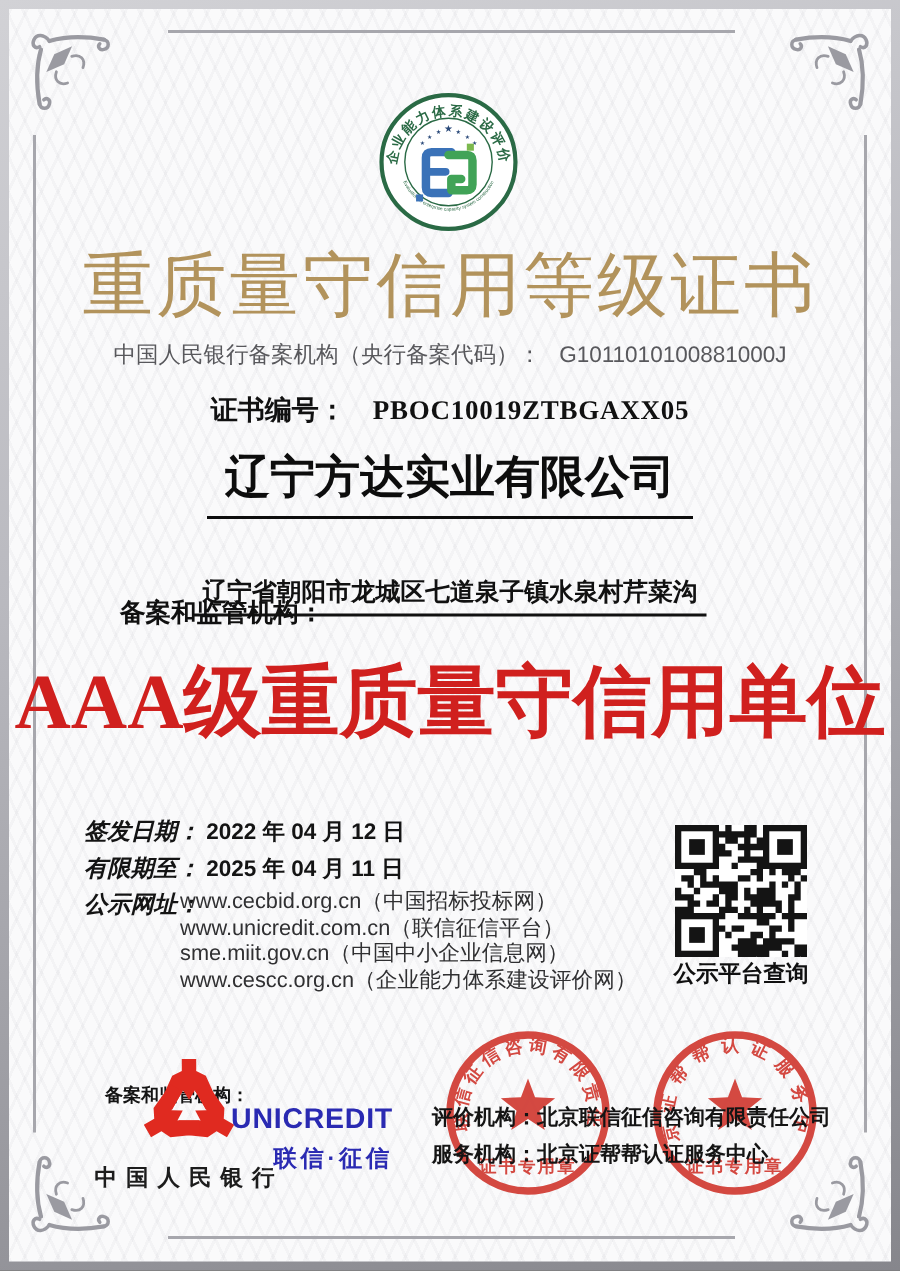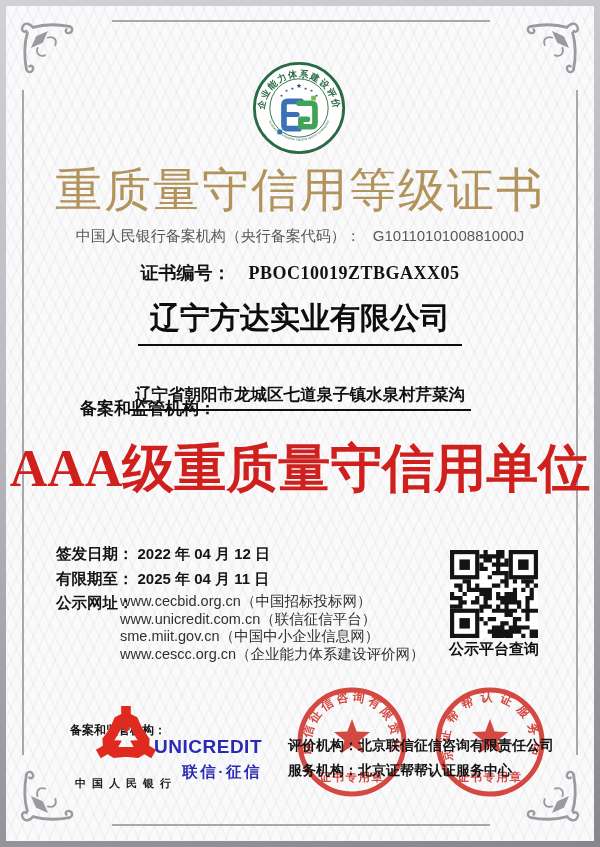--- a/index.html
+++ b/index.html
@@ -27,26 +27,26 @@
   .subtitle{top:221px;font-size:15px;color:#58585c;font-weight:500;}
   .certno{top:255px;font-size:18px;font-weight:700;color:#111;}
   .certno .val{margin-left:18px;letter-spacing:.5px;margin-top:24px;}
   .company{top:292px;font-size:30px;font-weight:900;color:#0d0d0d;}
   .company span{display:inline-block;border-bottom:2.5px solid #0d0d0d;padding:0 12px 5px;}
   .address{top:342px;font-size:16.5px;font-weight:800;color:#111;margin-top:36px;}
   .address span{display:inline-block;border-bottom:2px solid #111;padding:0 6px 3px;}
   .rating-label{left:74px;top:391px;font-size:17px;font-weight:800;color:#101010;}
   .rating{top:433px;font-size:52px;font-weight:900;line-height:1.15;}
   .row{font-size:15.5px;color:#141414;}
-  .row .lbl{font-weight:700;}
+  .row .lbl{font-weight:700;font-style:italic;}
   .row .val{font-family:"Liberation Sans","DejaVu Sans",sans-serif;font-weight:600;font-size:15px;margin-left:4px;}
   .urls{line-height:17.6px;font-size:14.5px;color:#303032;font-weight:500;}
   .qr-caption{font-size:15px;font-weight:600;color:#101010;text-align:center;}
   .sup-label{left:64px;top:716px;font-size:12px;font-weight:700;color:#141414;}
-  .pboc-name{left:50px;top:770px;width:140px;text-align:center;font-size:11px;letter-spacing:6px;color:#1c1c1c;font-weight:600;}
+  .pboc-name{left:50px;top:770px;width:140px;text-align:center;font-size:15px;letter-spacing:6px;color:#1c1c1c;font-weight:600;}
   .uni{left:148px;top:730px;width:108px;text-align:right;}
   .uni .en{font-size:19px;font-weight:800;letter-spacing:.5px;}
   .uni .cn{font-size:15.5px;font-weight:800;letter-spacing:2.5px;margin-top:4px;}
   .orgs{left:282px;top:727px;width:270px;z-index:5;line-height:25px;font-size:14px;font-weight:700;color:#141414;}
   .seal{width:112px;height:112px;opacity:.92;z-index:2;}
 </style>
 </head>
 <body>
 
 <div class="frame">

